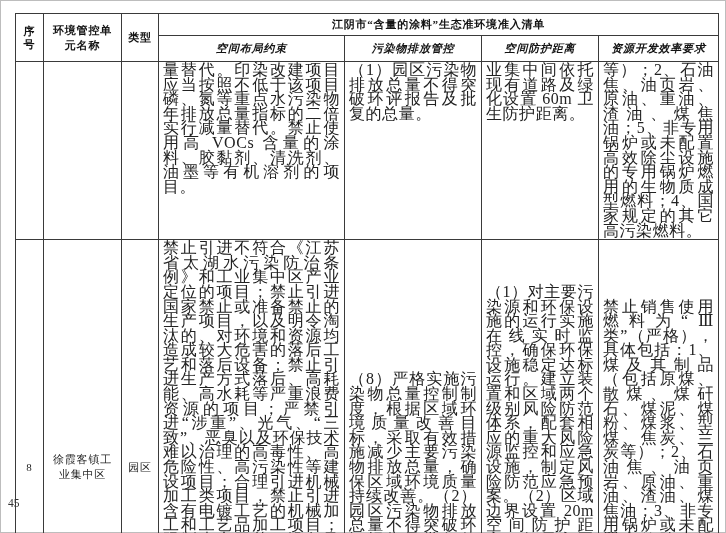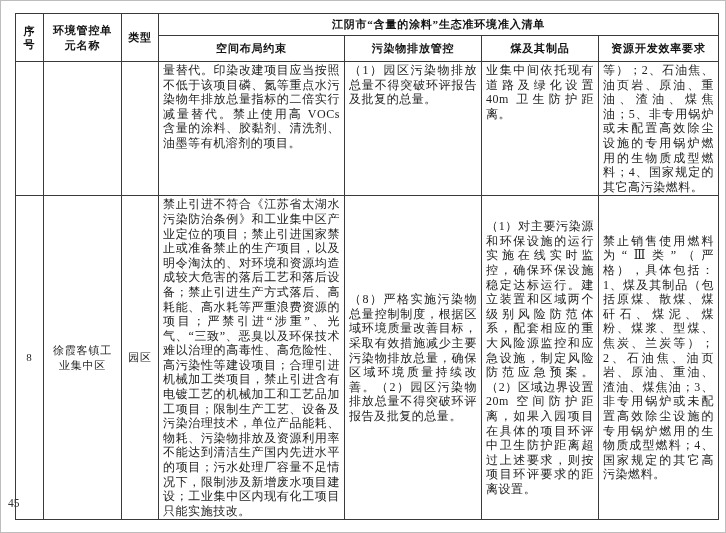--- a/index.html
+++ b/index.html
@@ -32,33 +32,33 @@
   thead th {
     font-weight: bold;
     font-size: 11px;
     letter-spacing: 0.8px;
     text-align: center;
     vertical-align: middle;
     line-height: 13px;
     color: #141414;
   }
   tr.hr1 { height: 22px; }
-  tr.hr2 { height: 26px; }
+  tr.hr2 { height: 26px; font-style: italic; }
   tr.br1 { height: 102px; }
   tr.br2 { height: 324px; }
   .narrow-wrap { display: inline-block; width: 64px; line-height: 15px; }
   td.center-cell {
     text-align: center;
     vertical-align: middle;
     font-size: 11px;
     letter-spacing: 0.8px;
     line-height: 15px;
   }
   td.text-cell {
-    font-size: 12px;
+    font-size: 16px;
     letter-spacing: 0.55px;
     line-height: 14.6px;
     text-align: justify;
     padding: 3px 5px 2px 5px;
     color: #222222;
   }
   tr.br1 td { vertical-align: top; }
   tr.br2 td.text-cell { vertical-align: middle; margin-left: 33px; }
   .page-number {
     position: absolute;
@@ -86,32 +86,32 @@
     <thead>
       <tr class="hr1">
         <th rowspan="2">序号</th>
         <th rowspan="2"><span class="narrow-wrap">环境管控单元名称</span></th>
         <th rowspan="2">类型</th>
         <th colspan="4">江阴市“含量的涂料”生态准环境准入清单</th>
       </tr>
       <tr class="hr2">
         <th>空间布局约束</th>
         <th>污染物排放管控</th>
-        <th>煤及其制品</th>
+        <th>空间防护距离</th>
         <th>资源开发效率要求</th>
       </tr>
     </thead>
     <tbody>
       <tr class="br1">
         <td class="center-cell"></td>
         <td class="center-cell"></td>
         <td class="center-cell"></td>
         <td class="text-cell">量替代。印染改建项目应当按照不低于该项目磷、氮等重点水污染物年排放总量指标的二倍实行减量替代。禁止使用高 VOCs 含量的涂料、胶黏剂、清洗剂、油墨等有机溶剂的项目。</td>
         <td class="text-cell">（1）园区污染物排放总量不得突破环评报告及批复的总量。</td>
-        <td class="text-cell">业集中间依托现有道路及绿化设置 40m 卫生防护距离。</td>
+        <td class="text-cell">业集中间依托现有道路及绿化设置 60m 卫生防护距离。</td>
         <td class="text-cell">等）；2、石油焦、油页岩、原油、重油、渣油、煤焦油；5、非专用锅炉或未配置高效除尘设施的专用锅炉燃用的生物质成型燃料；4、国家规定的其它高污染燃料。</td>
       </tr>
       <tr class="br2">
         <td class="center-cell">8</td>
         <td class="center-cell"><span class="narrow-wrap">徐霞客镇工业集中区</span></td>
         <td class="center-cell">园区</td>
         <td class="text-cell">禁止引进不符合《江苏省太湖水污染防治条例》和工业集中区产业定位的项目；禁止引进国家禁止或准备禁止的生产项目，以及明令淘汰的、对环境和资源均造成较大危害的落后工艺和落后设备；禁止引进生产方式落后、高耗能、高水耗等严重浪费资源的项目；严禁引进“涉重”、光气、“三致”、恶臭以及环保技术难以治理的高毒性、高危险性、高污染性等建设项目；合理引进机械加工类项目，禁止引进含有电镀工艺的机械加工和工艺品加工项目；限制生产工艺、设备及污染治理技术，单位产品能耗、物耗、污染物排放及资源利用率不能达到清洁生产国内先进水平的项目；污水处理厂容量不足情况下，限制涉及新增废水项目建设；工业集中区内现有化工项目只能实施技改。</td>
         <td class="text-cell">（8）严格实施污染物总量控制制度，根据区域环境质量改善目标，采取有效措施减少主要污染物排放总量，确保区域环境质量持续改善。（2）园区污染物排放总量不得突破环评报告及批复的总量。</td>
         <td class="text-cell">（1）对主要污染源和环保设施的运行实施在线实时监控，确保环保设施稳定达标运行。建立装置和区域两个级别风险防范体系，配套相应的重大风险源监控和应急设施，制定风险防范应急预案。（2）区域边界设置 20m 空间防护距离，如果入园项目在具体的项目环评中卫生防护距离超过上述要求，则按项目环评要求的距离设置。</td>
         <td class="text-cell">禁止销售使用燃料为“Ⅲ类”（严格），具体包括：1、煤及其制品（包括原煤、散煤、煤矸石、煤泥、煤粉、煤浆、型煤、焦炭、兰炭等）；2、石油焦、油页岩、原油、重油、渣油、煤焦油；3、非专用锅炉或未配置高效除尘设施的专用锅炉燃用的生物质成型燃料；4、国家规定的其它高污染燃料。</td>

